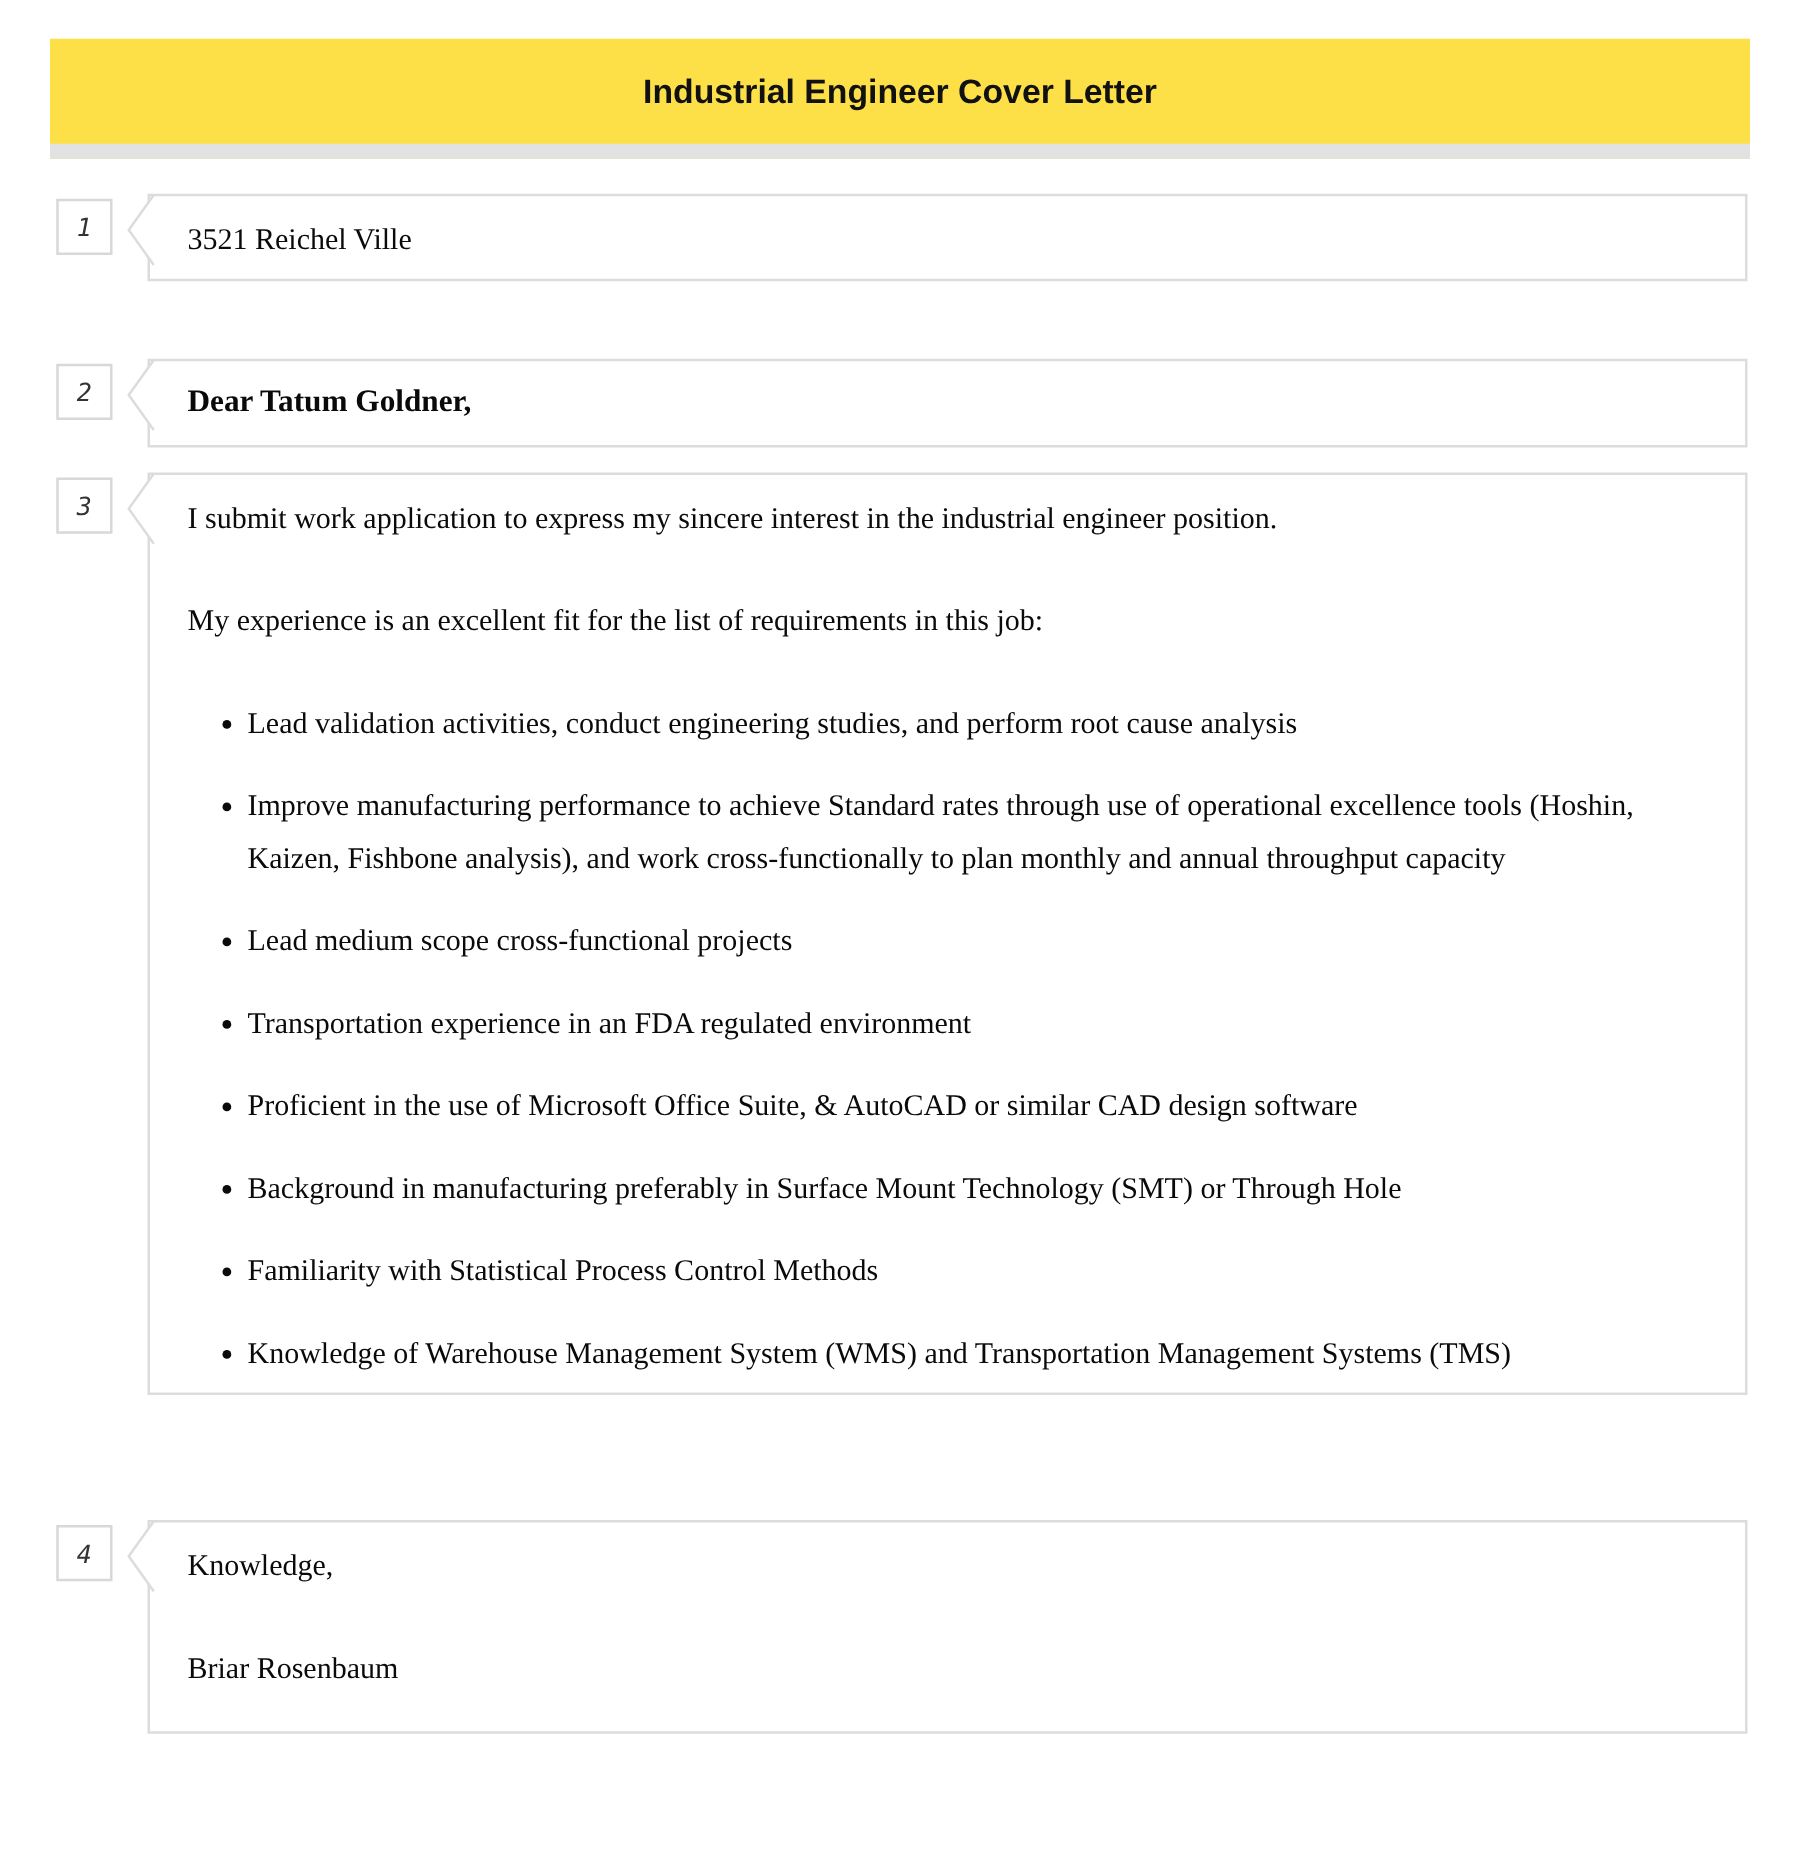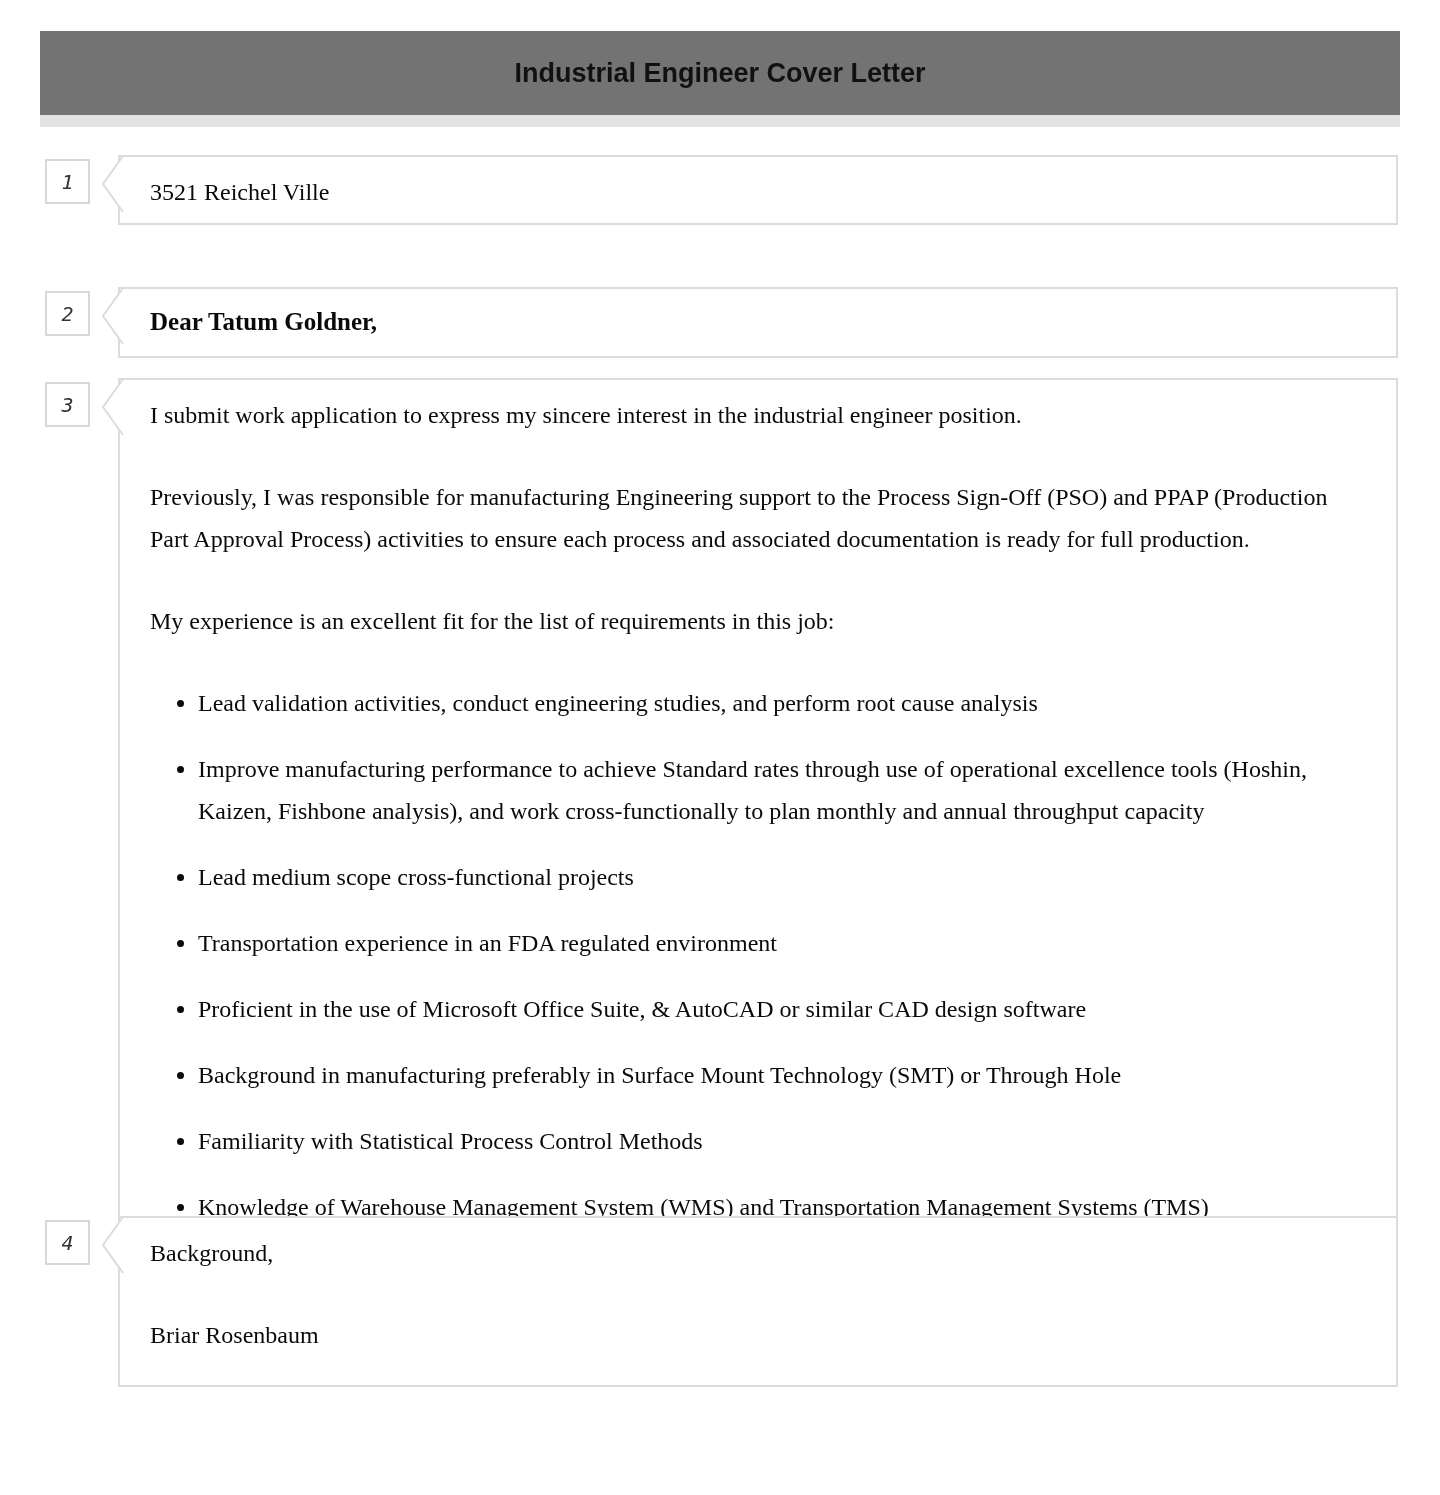--- a/index.html
+++ b/index.html
@@ -12,21 +12,21 @@
     color: #0a0a0a;
   }
 
   
   .header-bar {
     position: absolute;
     left: 40px;
     top: 31px;
     width: 1360px;
     height: 96px;
-    background: #737373;
+    background: #fde047;
     border-bottom: 12px solid #e2e2e2;
   }
   .header-bar h1 {
     font-family: "Liberation Sans", sans-serif;
     font-weight: 700;
     font-size: 27px;
     color: #111111;
     text-align: center;
     line-height: 84px;
     white-space: nowrap;
@@ -114,36 +114,35 @@
 </section>
 
 <section class="section section--body">
   <div class="badge">
     <span>3</span>
   </div>
   <svg class="notch" width="24" height="60" viewBox="0 0 24 60" aria-hidden="true">
     <path d="M23 1 L3 29 L23 57" fill="#ffffff" stroke="#dcdcdc" stroke-width="2"></path>
   </svg>
   <p>I submit work application to express my sincere interest in the industrial engineer position.</p>
-  <p>Previously, I was responsible for manufacturing Engineering support to the Process Sign-Off (PSO) and PPAP (Production Part Approval Process) activities to ensure each process and associated documentation is ready for full production.</p>
   <p>My experience is an excellent fit for the list of requirements in this job:</p>
   <ul class="bullets">
     <li>Lead validation activities, conduct engineering studies, and perform root cause analysis</li>
     <li>Improve manufacturing performance to achieve Standard rates through use of operational excellence tools (Hoshin, Kaizen, Fishbone analysis), and work cross-functionally to plan monthly and annual throughput capacity</li>
     <li>Lead medium scope cross-functional projects</li>
     <li>Transportation experience in an FDA regulated environment</li>
     <li>Proficient in the use of Microsoft Office Suite, &amp; AutoCAD or similar CAD design software</li>
     <li>Background in manufacturing preferably in Surface Mount Technology (SMT) or Through Hole</li>
     <li>Familiarity with Statistical Process Control Methods</li>
     <li>Knowledge of Warehouse Management System (WMS) and Transportation Management Systems (TMS)</li>
   </ul>
 </section>
 
 <section class="section section--closing">
   <div class="badge">
     <span>4</span>
   </div>
   <svg class="notch" width="24" height="60" viewBox="0 0 24 60" aria-hidden="true">
     <path d="M23 1 L3 29 L23 57" fill="#ffffff" stroke="#dcdcdc" stroke-width="2"></path>
   </svg>
-  <p>Background,</p>
+  <p>Knowledge,</p>
   <p>Briar Rosenbaum</p>
 </section>
 
 </body></html>

